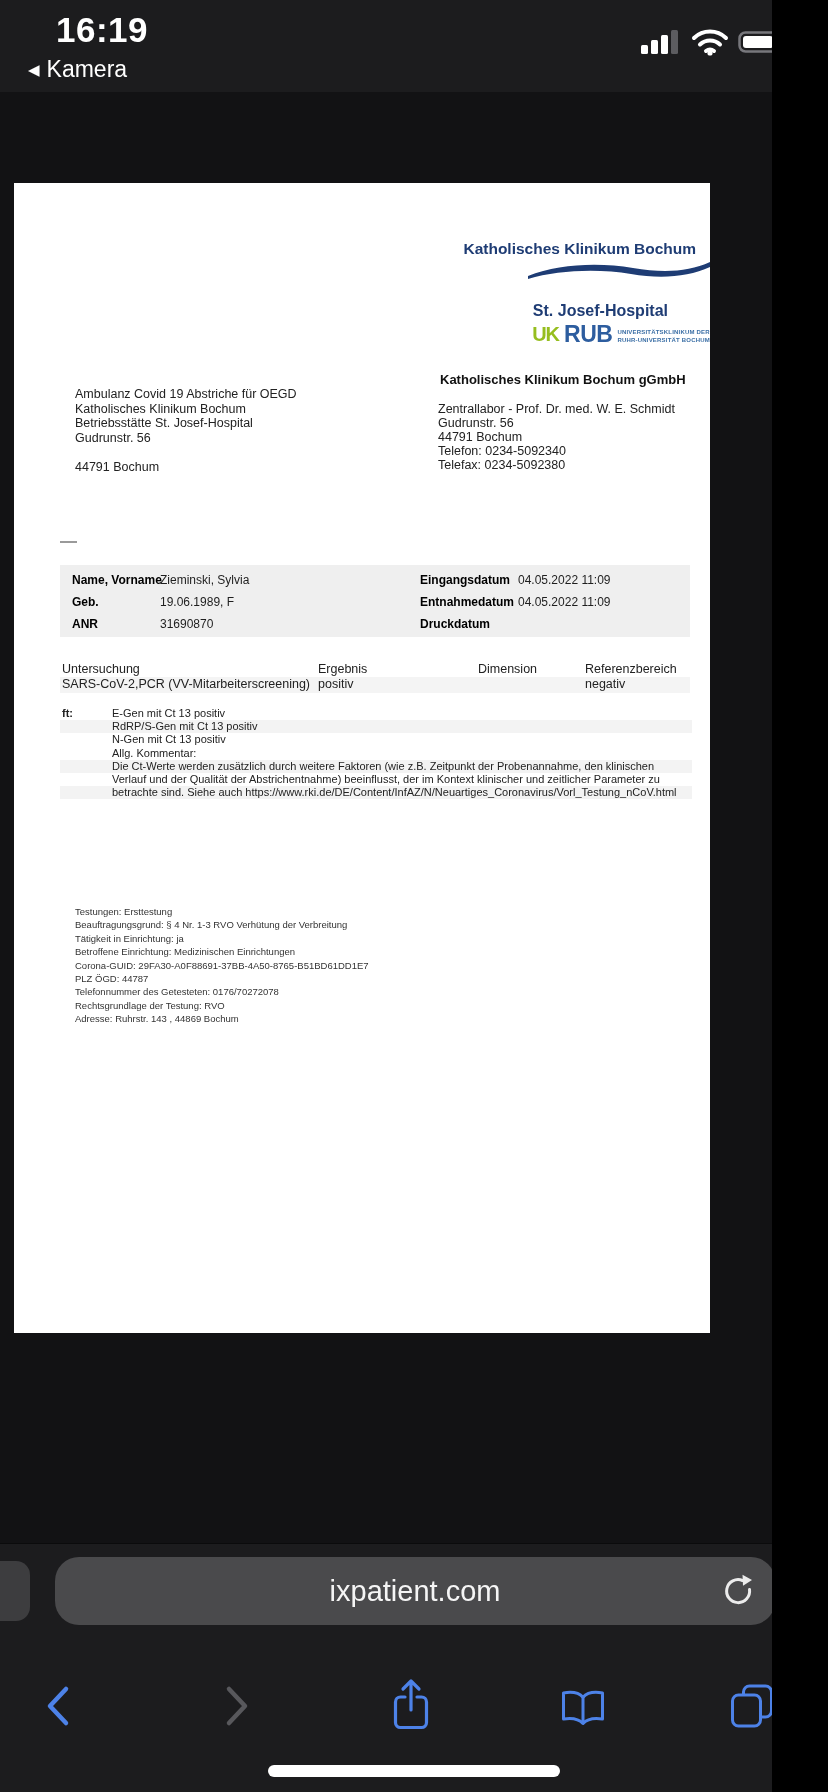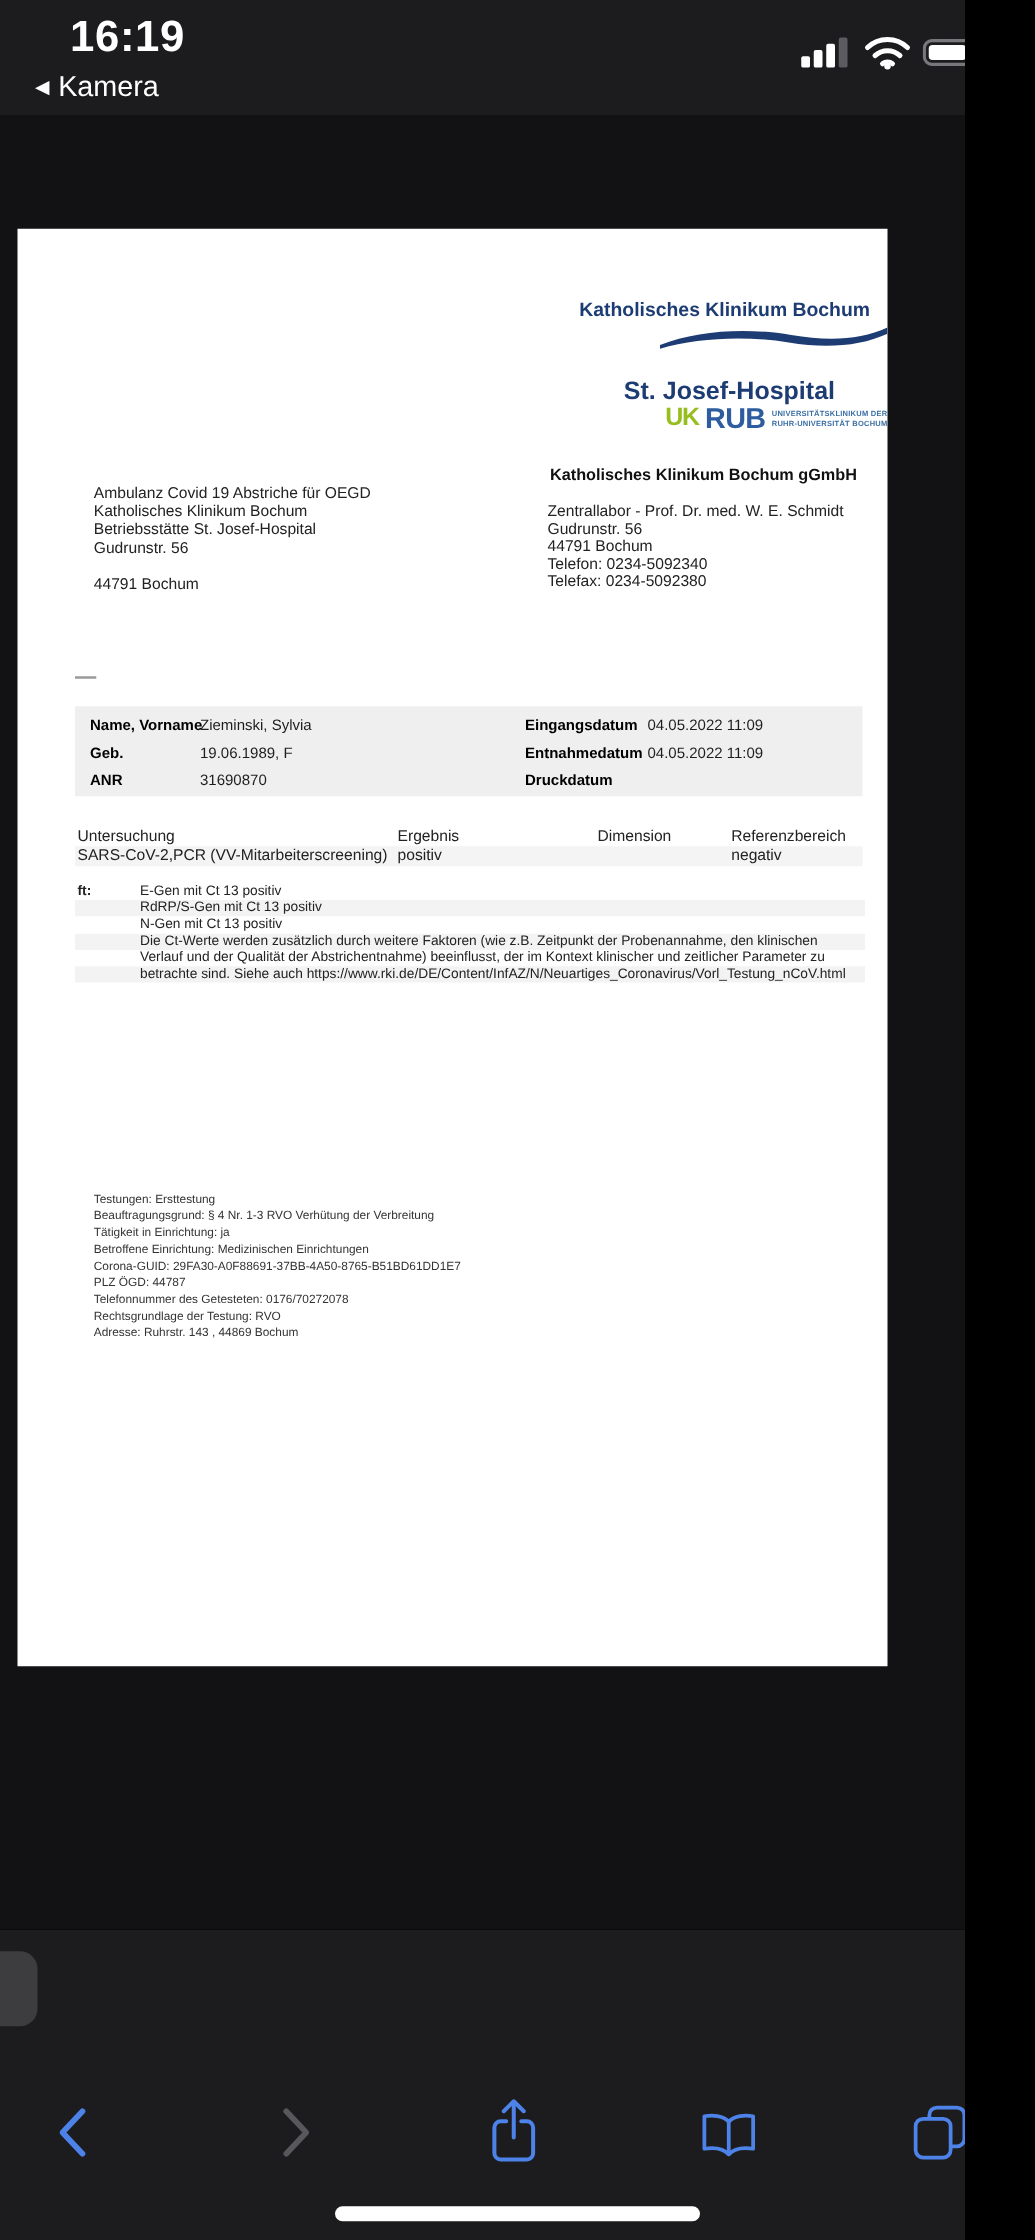--- a/index.html
+++ b/index.html
@@ -12,42 +12,42 @@
   
   .status-bar { position:absolute; left:0; top:0; width:828px; height:92px; background:#1c1c1e; }
   .sb-time { position:absolute; left:56px; top:10px; color:#fff; font-size:35px; font-weight:700; letter-spacing:.5px; }
   .sb-back { position:absolute; left:28px; top:56px; color:#fff; font-size:23px; display:flex; align-items:center; gap:7px; }
   .sb-back .tri { font-size:15px; line-height:1; }
   .sb-icons { position:absolute; right:34px; top:28px; display:flex; align-items:center; gap:9px; }
   
   .page { position:absolute; left:14px; top:183px; width:696px; height:1150px; background:#ffffff; color:#1e1e1e; }
   .clinic-name { position:absolute; right:14px; top:57px; font-size:15.5px; font-weight:700; color:#1e3c74; }
   .swoosh { position:absolute; right:0; top:77px; }
-  .hospital-name { position:absolute; right:42px; top:119px; font-size:20px; font-weight:700; color:#1e3c74; }
+  .hospital-name { position:absolute; right:42px; top:119px; font-size:16px; font-weight:700; color:#1e3c74; }
   .logo-row { position:absolute; right:0; top:138px; display:flex; align-items:center; gap:5px; }
   .logo-uk { font-size:20px; font-weight:800; color:#96be1f; letter-spacing:-1px; }
   .logo-rub { font-size:23px; font-weight:800; color:#2d5d9f; letter-spacing:-.5px; }
   .logo-caption { padding-top:4px; }
   .logo-caption div { font-size:6px; font-weight:700; color:#3a6ea5; letter-spacing:.2px; line-height:7.5px; white-space:nowrap; }
   .company-name { position:absolute; left:426px; top:174px; font-size:13px; font-weight:700; color:#111; white-space:nowrap;margin-top:15px; }
   .sender-address { position:absolute; left:61px; top:204px; font-size:12.5px; line-height:14.5px; color:#222; }
   .sender-address .gap { margin-top:14.5px; }
   .lab-address { position:absolute; left:424px; top:219px; font-size:12.5px; line-height:14px; color:#222; }
   .fold-mark { position:absolute; left:46px; top:358px; width:17px; height:2px; background:#9a9a9a; }
   .patient-table { position:absolute; left:46px; top:382px; width:630px; height:72px; background:#efefef; font-size:12px; }
   .pt-cell { position:absolute; white-space:nowrap; }
   .pt-label { font-weight:700; color:#000; }
   .results-header { position:absolute; left:0; top:479px; width:696px; font-size:12.5px; color:#222; }
   .results-row { position:absolute; left:46px; top:494px; width:630px; height:16px; background:#f4f4f4; font-size:12.5px; color:#222; }
   .rh-cell, .rr-cell { position:absolute; white-space:nowrap; top:0; }
   .ft-block { position:absolute; left:46px; top:524px; width:632px; font-size:11px; color:#222; }
   .ft-label { position:absolute; left:2px; top:0; font-weight:700; }
   .ft-line { height:13.2px; line-height:13.2px; padding-left:52px; white-space:nowrap; }
   .ft-line.stripe { background:#f3f3f3; }
-  .details { position:absolute; left:61px; top:722px; font-size:9.5px; line-height:13.4px; color:#333;margin-top:48px; }
+  .details { position:absolute; left:61px; top:722px; font-size:9.5px; line-height:13.4px; color:#333; }
   .details div { white-space:nowrap; }
   
   .bottom-chrome { position:absolute; left:0; top:1543px; width:828px; height:249px; background:#1c1c1e; border-top:1px solid #0b0b0c; }
   .tab-peek { position:absolute; left:-18px; top:17px; width:48px; height:60px; background:#3d3d3f; border-radius:14px; }
   .url-bar { position:absolute; left:55px; top:13px; width:720px; height:68px; background:#4a4a4c; border-radius:24px; display:flex; align-items:center; justify-content:center; }
   .url-text { color:#f5f5f5; font-size:29px; }
   .reload-btn { position:absolute; right:20px; top:17px; width:34px; height:34px; }
   .toolbar-btn { position:absolute; }
   .home-indicator { position:absolute; left:268px; top:221px; width:292px; height:12px; border-radius:6px; background:#ffffff; }
 </style>
@@ -143,20 +143,21 @@
       <span class="rr-cell" style="left:258px">positiv</span>
       <span class="rr-cell" style="left:418px"></span>
       <span class="rr-cell" style="left:525px">negativ</span>
     </div>
 
     <div class="ft-block">
       <span class="ft-label">ft:</span>
       <div class="ft-line">E-Gen mit Ct 13 positiv</div>
       <div class="ft-line stripe">RdRP/S-Gen mit Ct 13 positiv</div>
       <div class="ft-line">N-Gen mit Ct 13 positiv</div>
+      <div class="ft-line">Allg. Kommentar:</div>
       <div class="ft-line stripe">Die Ct-Werte werden zusätzlich durch weitere Faktoren (wie z.B. Zeitpunkt der Probenannahme, den klinischen</div>
       <div class="ft-line">Verlauf und der Qualität der Abstrichentnahme) beeinflusst, der im Kontext klinischer und zeitlicher Parameter zu</div>
       <div class="ft-line stripe">betrachte sind. Siehe auch https://www.rki.de/DE/Content/InfAZ/N/Neuartiges_Coronavirus/Vorl_Testung_nCoV.html</div>
     </div>
 
     <div class="details">
       <div>Testungen: Ersttestung</div>
       <div>Beauftragungsgrund: § 4 Nr. 1-3 RVO Verhütung der Verbreitung</div>
       <div>Tätigkeit in Einrichtung: ja</div>
       <div>Betroffene Einrichtung: Medizinischen Einrichtungen</div>
@@ -164,20 +165,27 @@
       <div>PLZ ÖGD: 44787</div>
       <div>Telefonnummer des Getesteten: 0176/70272078</div>
       <div>Rechtsgrundlage der Testung: RVO</div>
       <div>Adresse: Ruhrstr. 143 , 44869 Bochum</div>
     </div>
   </div>
 
   <div class="bottom-chrome">
     <div class="tab-peek"></div>
 
+    <div class="url-bar">
+      <span class="url-text">ixpatient.com</span>
+      <svg class="reload-btn" viewBox="0 0 34 34">
+        <path d="M21.5 6.5 A 11.5 11.5 0 1 0 28.5 15.5" fill="none" stroke="#ececec" stroke-width="3" stroke-linecap="round"></path>
+        <path d="M21.5 0.8 L31 6 L22 11.8 Z" fill="#ececec"></path>
+      </svg>
+    </div>
 
     <svg class="toolbar-btn" style="left:40px;top:139px" width="36" height="46" viewBox="0 0 36 46">
       <path d="M26 6 L10 23 L26 40" fill="none" stroke="#4d82e8" stroke-width="4.5" stroke-linecap="round" stroke-linejoin="round"></path>
     </svg>
     <svg class="toolbar-btn" style="left:219px;top:139px" width="36" height="46" viewBox="0 0 36 46">
       <path d="M10 6 L26 23 L10 40" fill="none" stroke="#58585c" stroke-width="4.5" stroke-linecap="round" stroke-linejoin="round"></path>
     </svg>
     <svg class="toolbar-btn" style="left:390px;top:133px" width="42" height="54" viewBox="0 0 42 54">
       <path d="M15 20 H10.5 a5 5 0 0 0 -5 5 V45.5 a5 5 0 0 0 5 5 H31.5 a5 5 0 0 0 5 -5 V25 a5 5 0 0 0 -5 -5 H27" fill="none" stroke="#4d82e8" stroke-width="3.2" stroke-linecap="round"></path>
       <path d="M21 33 V4.5 M13 12 L21 4 L29 12" fill="none" stroke="#4d82e8" stroke-width="3.2" stroke-linecap="round" stroke-linejoin="round"></path>

